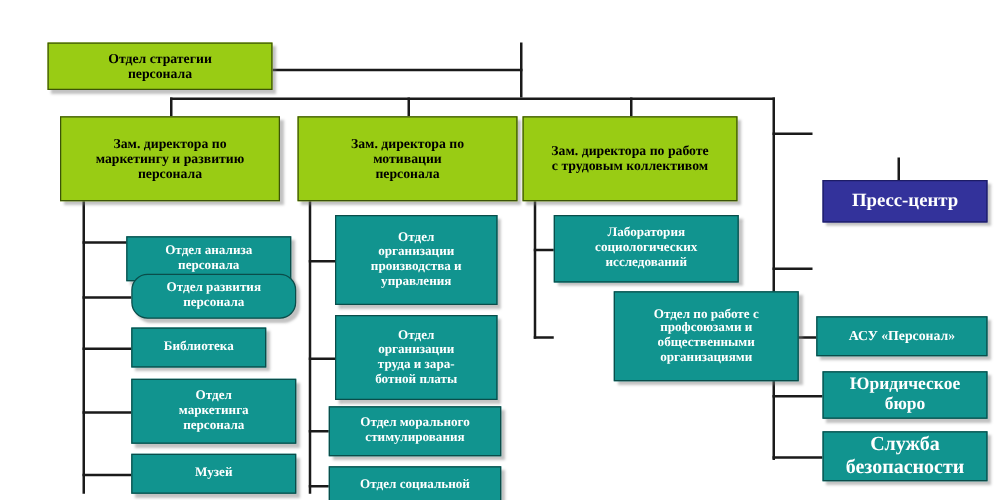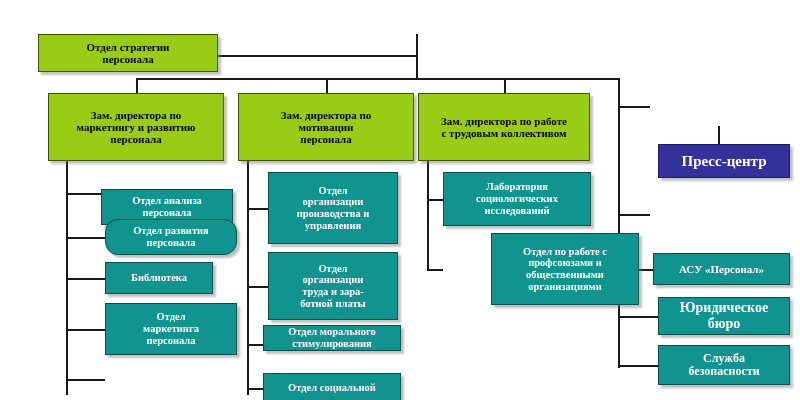--- a/index.html
+++ b/index.html
@@ -94,39 +94,40 @@
 персонала</div>
     <div class="node node-green" style="left: 238px; top: 93px; width: 176px; height: 68px; font-size: 11px;">Зам. директора по
 мотивации
 персонала</div>
     <div class="node node-green" style="left: 418px; top: 93px; width: 172px; height: 68px; font-size: 11px; text-align: center;">Зам. директора по работе
 с трудовым коллективом</div>
     <div class="node node-navy" style="left: 658px; top: 144px; width: 132px; height: 34px; font-size: 15px;">Пресс-центр</div>
     <div class="node node-teal" style="left: 653px; top: 253px; width: 137px; height: 32px; font-size: 11px;">АСУ «Персонал»</div>
     <div class="node node-teal" style="left: 658px; top: 297px; width: 132px; height: 38px; font-size: 14px;">Юридическое
 бюро</div>
-    <div class="node node-teal" style="left: 658px; top: 345px; width: 132px; height: 40px; font-size: 12px;">Служба
+    <div class="node node-teal" style="left: 658px; top: 345px; width: 132px; height: 40px; font-size: 16px;">Служба
 безопасности</div>
     <div class="node node-teal" style="left: 101px; top: 175px; width: 132px; height: 36px; font-size: 10.5px; margin-top: 14px;">Отдел анализа
 персонала</div>
     <div class="node node-teal" style="left: 105px; top: 219px; width: 132px; height: 36px; font-size: 10.5px; border-radius: 13px;">Отдел развития
 персонала</div>
     <div class="node node-teal" style="left: 105px; top: 262px; width: 108px; height: 32px; font-size: 10.5px;">Библиотека</div>
     <div class="node node-teal" style="left: 105px; top: 303px; width: 132px; height: 52px; font-size: 10.5px;">Отдел
 маркетинга
 персонала</div>
+    <div class="node node-teal" style="left: 105px; top: 363px; width: 132px; height: 32px; font-size: 10.5px;">Музей</div>
     <div class="node node-teal" style="left: 268px; top: 172px; width: 130px; height: 72px; font-size: 10.5px;">Отдел
 организации
 производства и
 управления</div>
     <div class="node node-teal" style="left: 268px; top: 252px; width: 130px; height: 68px; font-size: 10.5px;">Отдел
 организации
 труда и зара-
 ботной платы</div>
-    <div class="node node-teal" style="left: 263px; top: 325px; width: 138px; height: 26px; font-size: 10.5px; text-align: center;">Отдел морального
+    <div class="node node-teal" style="left: 263px; top: 325px; width: 138px; height: 40px; font-size: 10.5px; text-align: center;">Отдел морального
 стимулирования</div>
     <div class="node node-teal" style="left: 263px; top: 373px; width: 138px; height: 30px; font-size: 10.5px;">Отдел социальной</div>
     <div class="node node-teal" style="left: 443px; top: 172px; width: 148px; height: 54px; font-size: 10.5px;">Лаборатория
 социологических
 исследований</div>
     <div class="node node-teal" style="left: 443px; top: 233px; width: 148px; height: 72px; font-size: 10.5px; margin-left: 48px;">Отдел по работе с
 профсоюзами и
 общественными
 организациями</div>
   </div>

